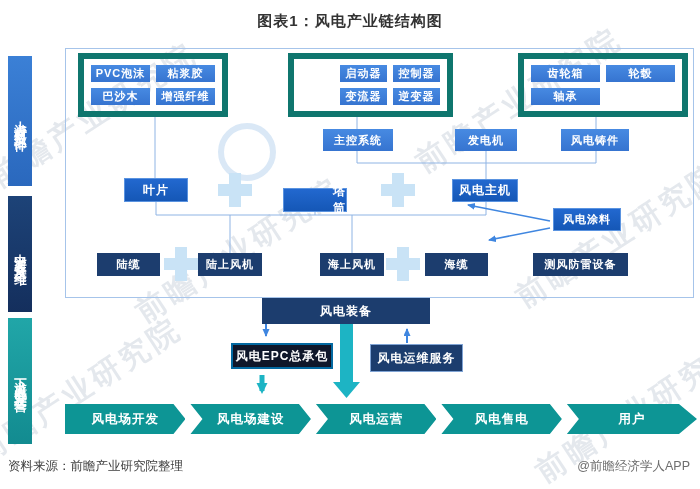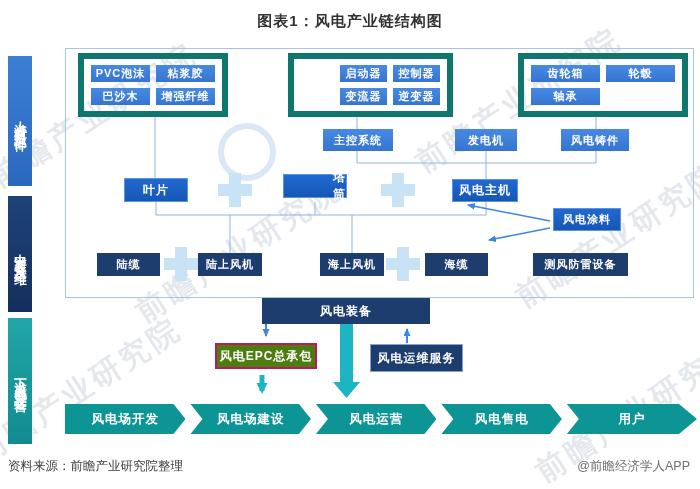--- a/index.html
+++ b/index.html
@@ -39,21 +39,21 @@
   .box{
     color:#fff;display:flex;align-items:center;justify-content:center;
     font-size:11px;font-weight:bold;letter-spacing:1px;box-sizing:border-box;z-index:3;
   }
   .group .box{background:linear-gradient(180deg,#478ae2,#3674d0);}
   .node{position:absolute;z-index:3;}
   .light{background:linear-gradient(180deg,#478ae2,#3674d0);}
   .mid{background:linear-gradient(180deg,#2268cf,#1557b6);border:1px solid #5a93e0;}
   .navy{background:#1c3d6e;}
   .navy-b{background:#1c3d6e;border:1px solid #7fa3d4;}
-  .teal{background:#4d7c0f;border:2px solid #be185d;}
+  .teal{background:#0f172a;border:2px solid #0369a1;margin-left:16px;}
   .fs12{font-size:12px;text-align:right;}
   
   .chevron{
     position:absolute;left:65px;top:404px;width:632px;height:30px;display:flex;z-index:3;
   }
   .chev{
     flex:1;background:#0d9595;color:#fff;font-weight:bold;font-size:12.5px;
     display:flex;align-items:center;justify-content:center;letter-spacing:1px;
   }
   .chev.first{clip-path:polygon(0 0,calc(100% - 12px) 0,100% 50%,calc(100% - 12px) 100%,0 100%);}
@@ -122,21 +122,21 @@
     <div class="box">齿轮箱</div>
     <div class="box">轮毂</div>
     <div class="box">轴承</div>
   </div>
 
   <div class="box node light" style="left:323px;top:129px;width:70px;height:22px;">主控系统</div>
   <div class="box node light" style="left:455px;top:129px;width:62px;height:22px;">发电机</div>
   <div class="box node light" style="left:561px;top:129px;width:68px;height:22px;">风电铸件</div>
 
   <div class="box node mid fs12" style="left:124px;top:178px;width:64px;height:24px;">叶片</div>
-  <div class="box node mid fs12" style="left:283px;top:174px;width:64px;height:24px;padding-left:44px;">塔筒</div>
+  <div class="box node mid fs12" style="left:283px;top:188px;width:64px;height:24px;padding-left:44px;">塔筒</div>
   <div class="box node mid fs12" style="left:452px;top:179px;width:66px;height:23px;">风电主机</div>
   <div class="box node mid" style="left:553px;top:208px;width:68px;height:23px;">风电涂料</div>
 
   <div class="box node navy" style="left:97px;top:253px;width:63px;height:23px;">陆缆</div>
   <div class="box node navy" style="left:198px;top:253px;width:64px;height:23px;">陆上风机</div>
   <div class="box node navy" style="left:320px;top:253px;width:64px;height:23px;">海上风机</div>
   <div class="box node navy" style="left:425px;top:253px;width:63px;height:23px;">海缆</div>
   <div class="box node navy" style="left:533px;top:253px;width:95px;height:23px;">测风防雷设备</div>
 
   <div class="box node navy fs12" style="left:262px;top:298px;width:168px;height:26px;z-index:4;">风电装备</div>

